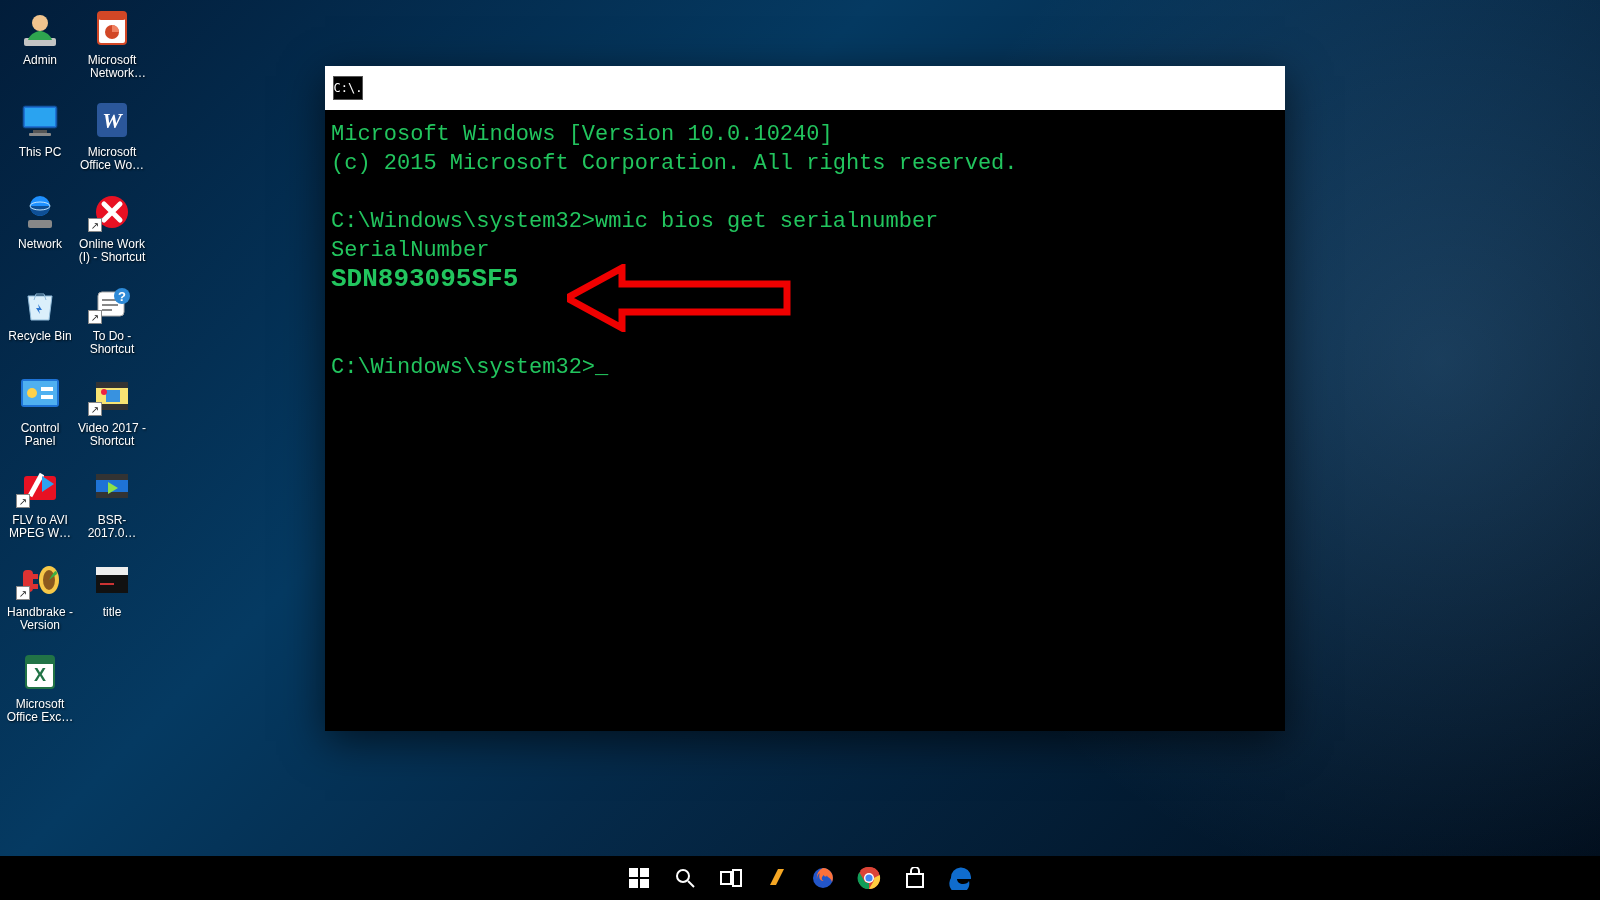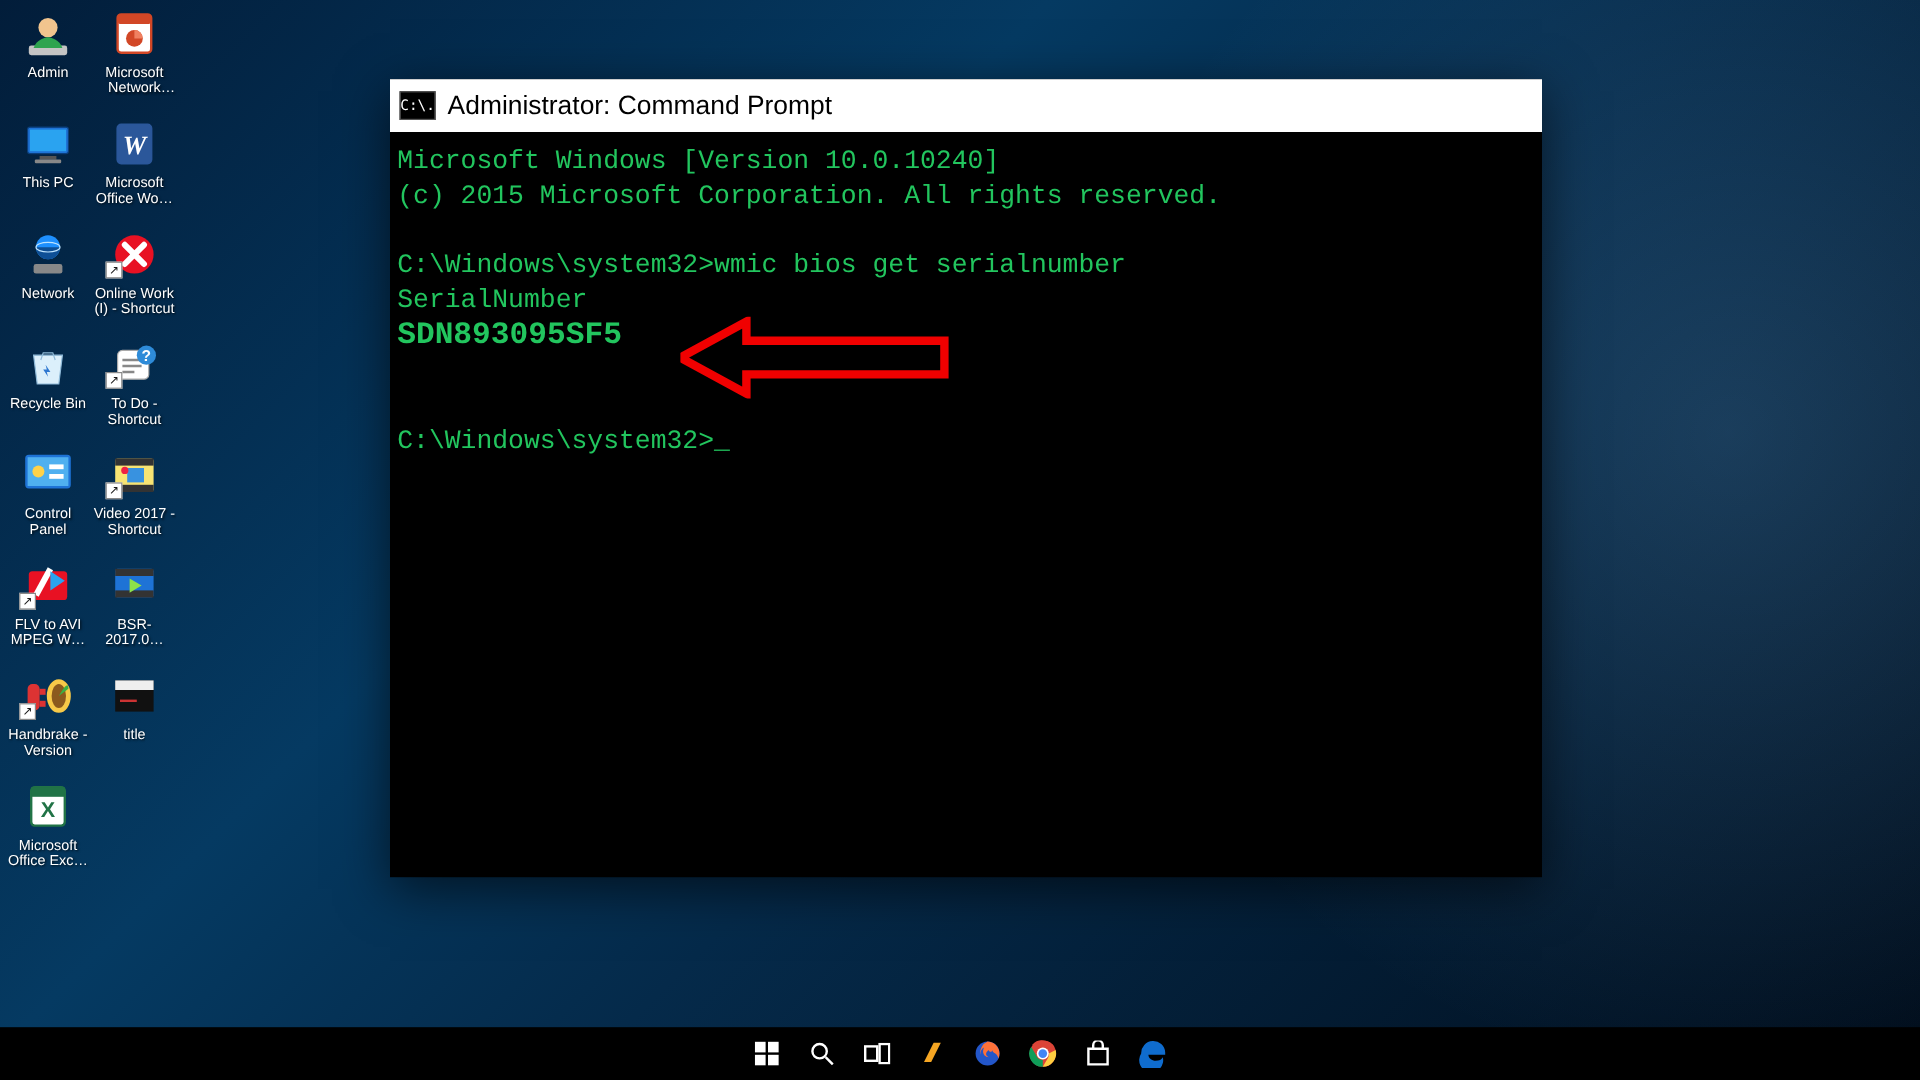--- a/index.html
+++ b/index.html
@@ -331,21 +331,20 @@
       </div>
       <div class="label">Microsoft Office Exc…</div>
     </div>
 
   </div>
 </div>
 
 <div class="cmd-window">
   <div class="cmd-title">
     <span class="t-icon">C:\.</span>
-    <span>Administrator: Command Prompt</span>
   </div>
   <div class="cmd-body"><span>Microsoft Windows [Version 10.0.10240]</span>
 <span>(c) 2015 Microsoft Corporation. All rights reserved.</span>
 
 <span>C:\Windows\system32&gt;wmic bios get serialnumber</span>
 <span>SerialNumber</span>
 <span class="serial">SDN893095SF5</span>
 
 
 <span>C:\Windows\system32&gt;</span><span class="cursor"></span></div>

